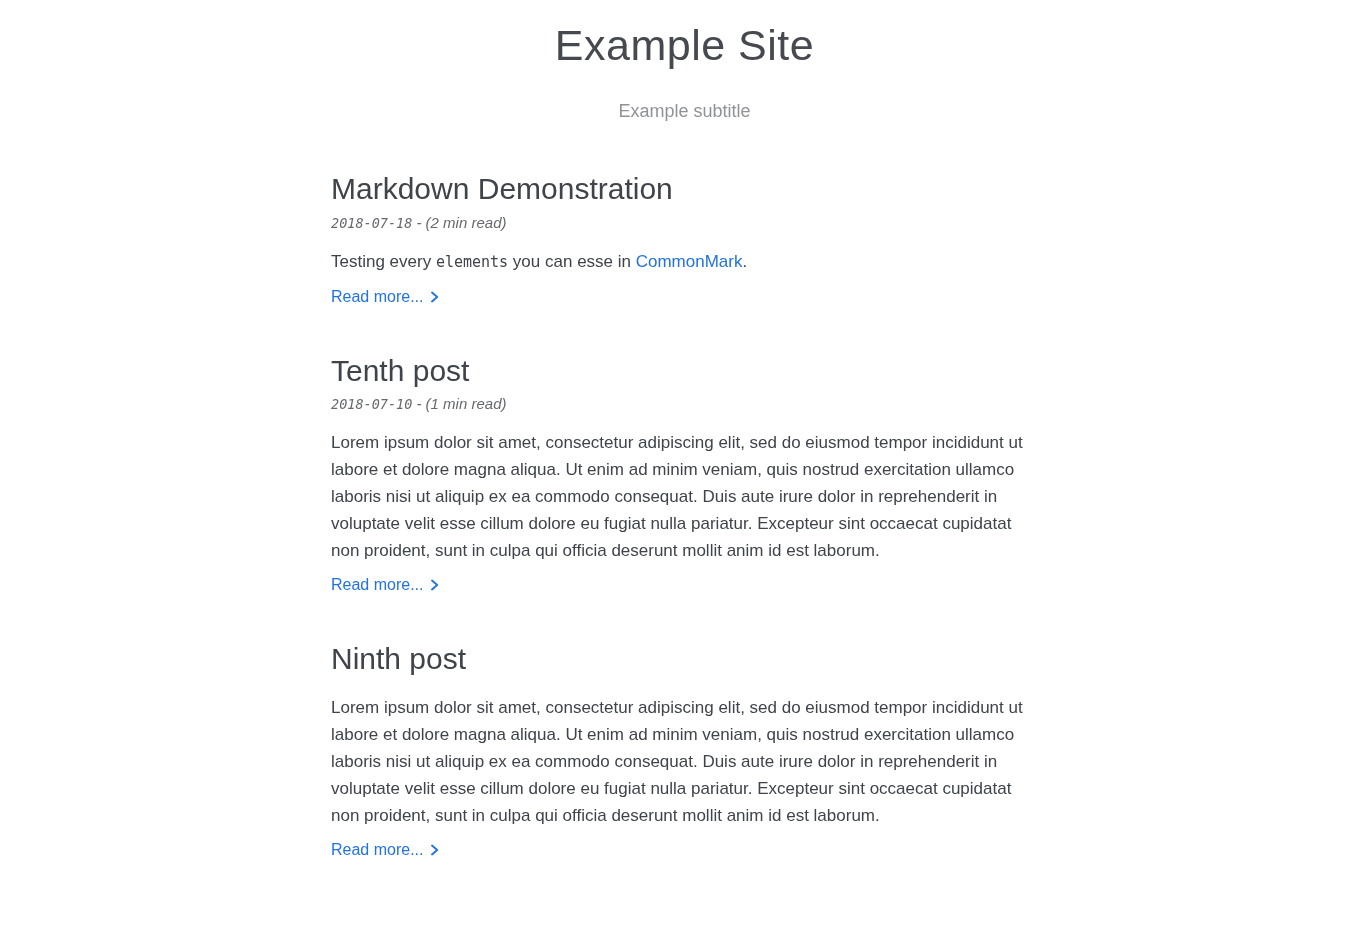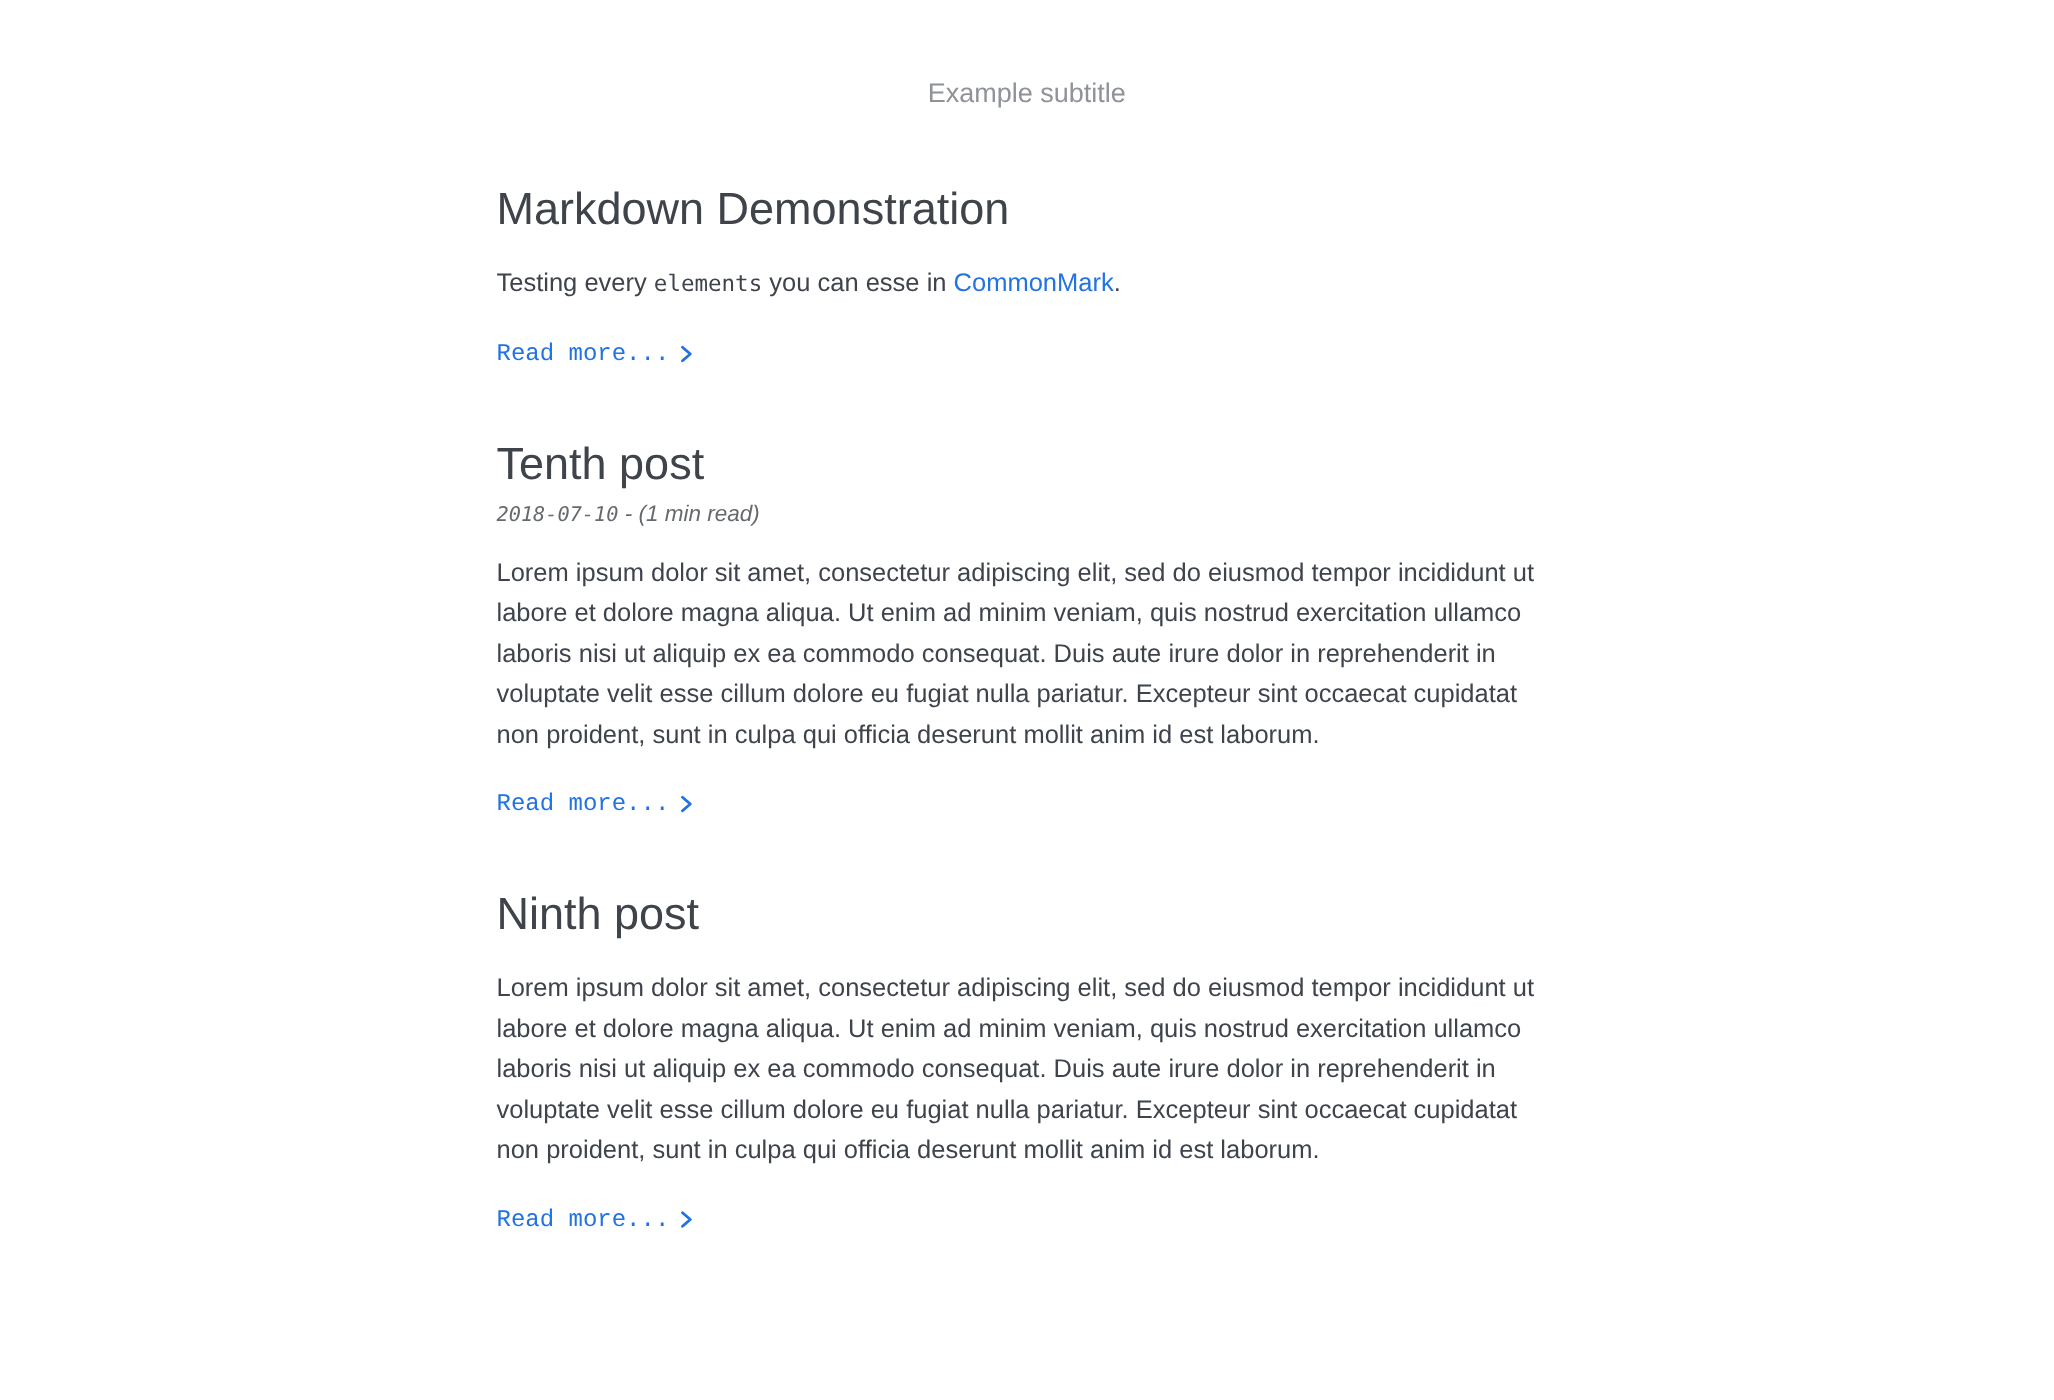--- a/index.html
+++ b/index.html
@@ -51,41 +51,47 @@
     margin-top: 17px;
     font-size: 17px;
     line-height: 27px;
     color: var(--body);
   }
   .post-excerpt code {
     font-family: "DejaVu Sans Mono", monospace;
     font-size: 15px;
   }
   a.text-link { color: var(--link); text-decoration: none; }
-  .read-more-line { margin-top: 24px; font-family: Liberation Mono, monospace; }
+  .read-more-line { margin-top: 12px; }
   a.read-more {
     color: var(--link);
     text-decoration: none;
     font-size: 16px;
     display: inline-flex;
     align-items: center;
   }
   .chevron-icon { margin-left: 7px; display: inline-block; }
   .chevron-icon svg { display: block; }
 </style>
 </head>
 <body>
 
 <div class="page">
   <header class="site-header">
+    <h1 class="site-title">Example Site</h1>
     <p class="site-subtitle">Example subtitle</p>
   </header>
   <main class="post-list">
   <article class="post">
     <h2 class="post-title"><a href="#">Markdown Demonstration</a></h2>
+    <p class="post-meta">
+      <span class="meta-date">2018-07-18</span>
+      
+      <span class="meta-read-info">- (2 min read)</span>
+    </p>
     <p class="post-excerpt"><span>Testing every </span><code>elements</code><span> you can esse in </span><a href="#" class="text-link">CommonMark</a><span>.</span></p>
     <p class="read-more-line">
       <a class="read-more" href="#">
         <span>Read more...</span>
         <span class="chevron-icon">
           <svg width="9" height="12" viewBox="0 0 9 12" aria-hidden="true">
             <path d="M2 1.5 L7.2 6 L2 10.5" fill="none" stroke="currentColor" stroke-width="1.9" stroke-linecap="round" stroke-linejoin="round"></path>
           </svg>
         </span>
       </a>

